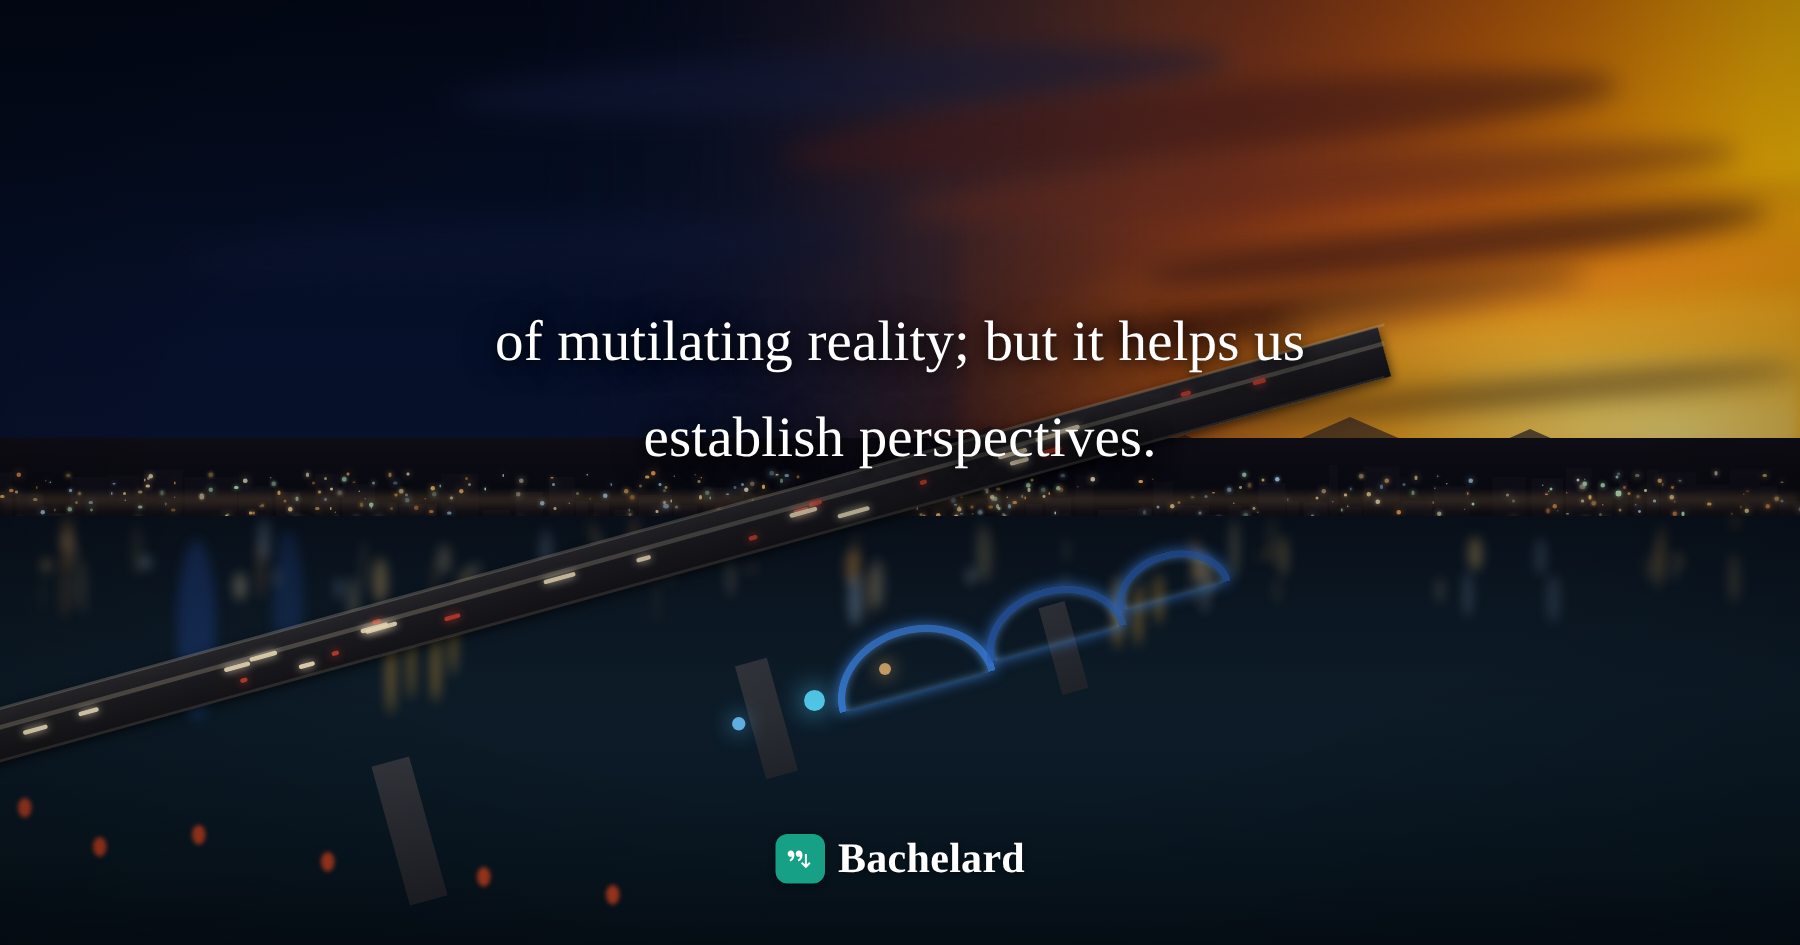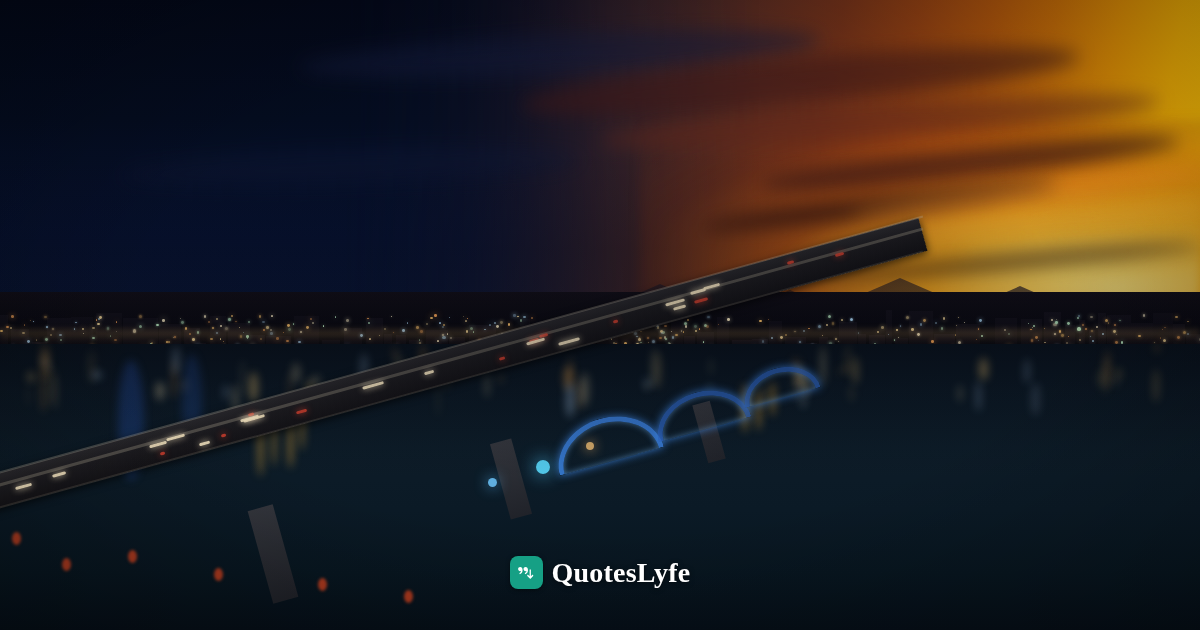--- a/index.html
+++ b/index.html
@@ -887,27 +887,29 @@
           <div class="headlight" style="left:548px;top:178px;width:9px;height:9px;border-radius:50%;background:rgba(110,200,255,.85);box-shadow:0 0 14px rgba(90,190,255,.9);"></div>
           <div class="headlight" style="left:646px;top:142px;width:8px;height:8px;border-radius:50%;background:rgba(255,200,120,.8);box-shadow:0 0 12px rgba(255,190,110,.85);"></div>
         </div>
     </div>
 
     <div class="scrim"></div>
     <div class="vignette"></div>
   </div>
 
   <div class="quote">
+    <span class="ln">of mutilating reality; but it helps us</span>
+    <span class="ln">establish perspectives.</span>
   </div>
 
 
   <div class="logo">
     <span class="logo-mark">
       <svg width="22" height="22" viewBox="0 0 22 22" aria-hidden="true">
         <path d="M5.2 5.0 C4.0 5.0 3.1 5.9 3.1 7.1 C3.1 8.3 4.0 9.2 5.2 9.2 C5.5 9.2 5.8 9.15 6.0 9.05 C5.85 10.0 5.2 10.8 4.3 11.2 L4.9 12.3 C6.6 11.6 7.6 10.0 7.6 8.0 C7.6 6.25 6.6 5.0 5.2 5.0 Z" fill="#ffffff"></path>
         <path d="M10.6 5.0 C9.4 5.0 8.5 5.9 8.5 7.1 C8.5 8.3 9.4 9.2 10.6 9.2 C10.9 9.2 11.2 9.15 11.4 9.05 C11.25 10.0 10.6 10.8 9.7 11.2 L10.3 12.3 C12.0 11.6 13.0 10.0 13.0 8.0 C13.0 6.25 12.0 5.0 10.6 5.0 Z" fill="#ffffff"></path>
         <path d="M14.6 7.4 L14.6 14.2 L12.8 12.6 L12.0 13.7 L15.3 16.9 L18.4 13.7 L17.6 12.6 L15.9 14.2 L15.9 7.4 Z" fill="#ffffff"></path>
       </svg>
     </span>
-    <span class="logo-text">QuotesLyfe</span>
+    <span class="logo-text">Bachelard</span>
   </div>
 
 </div>
 
 </body></html>

